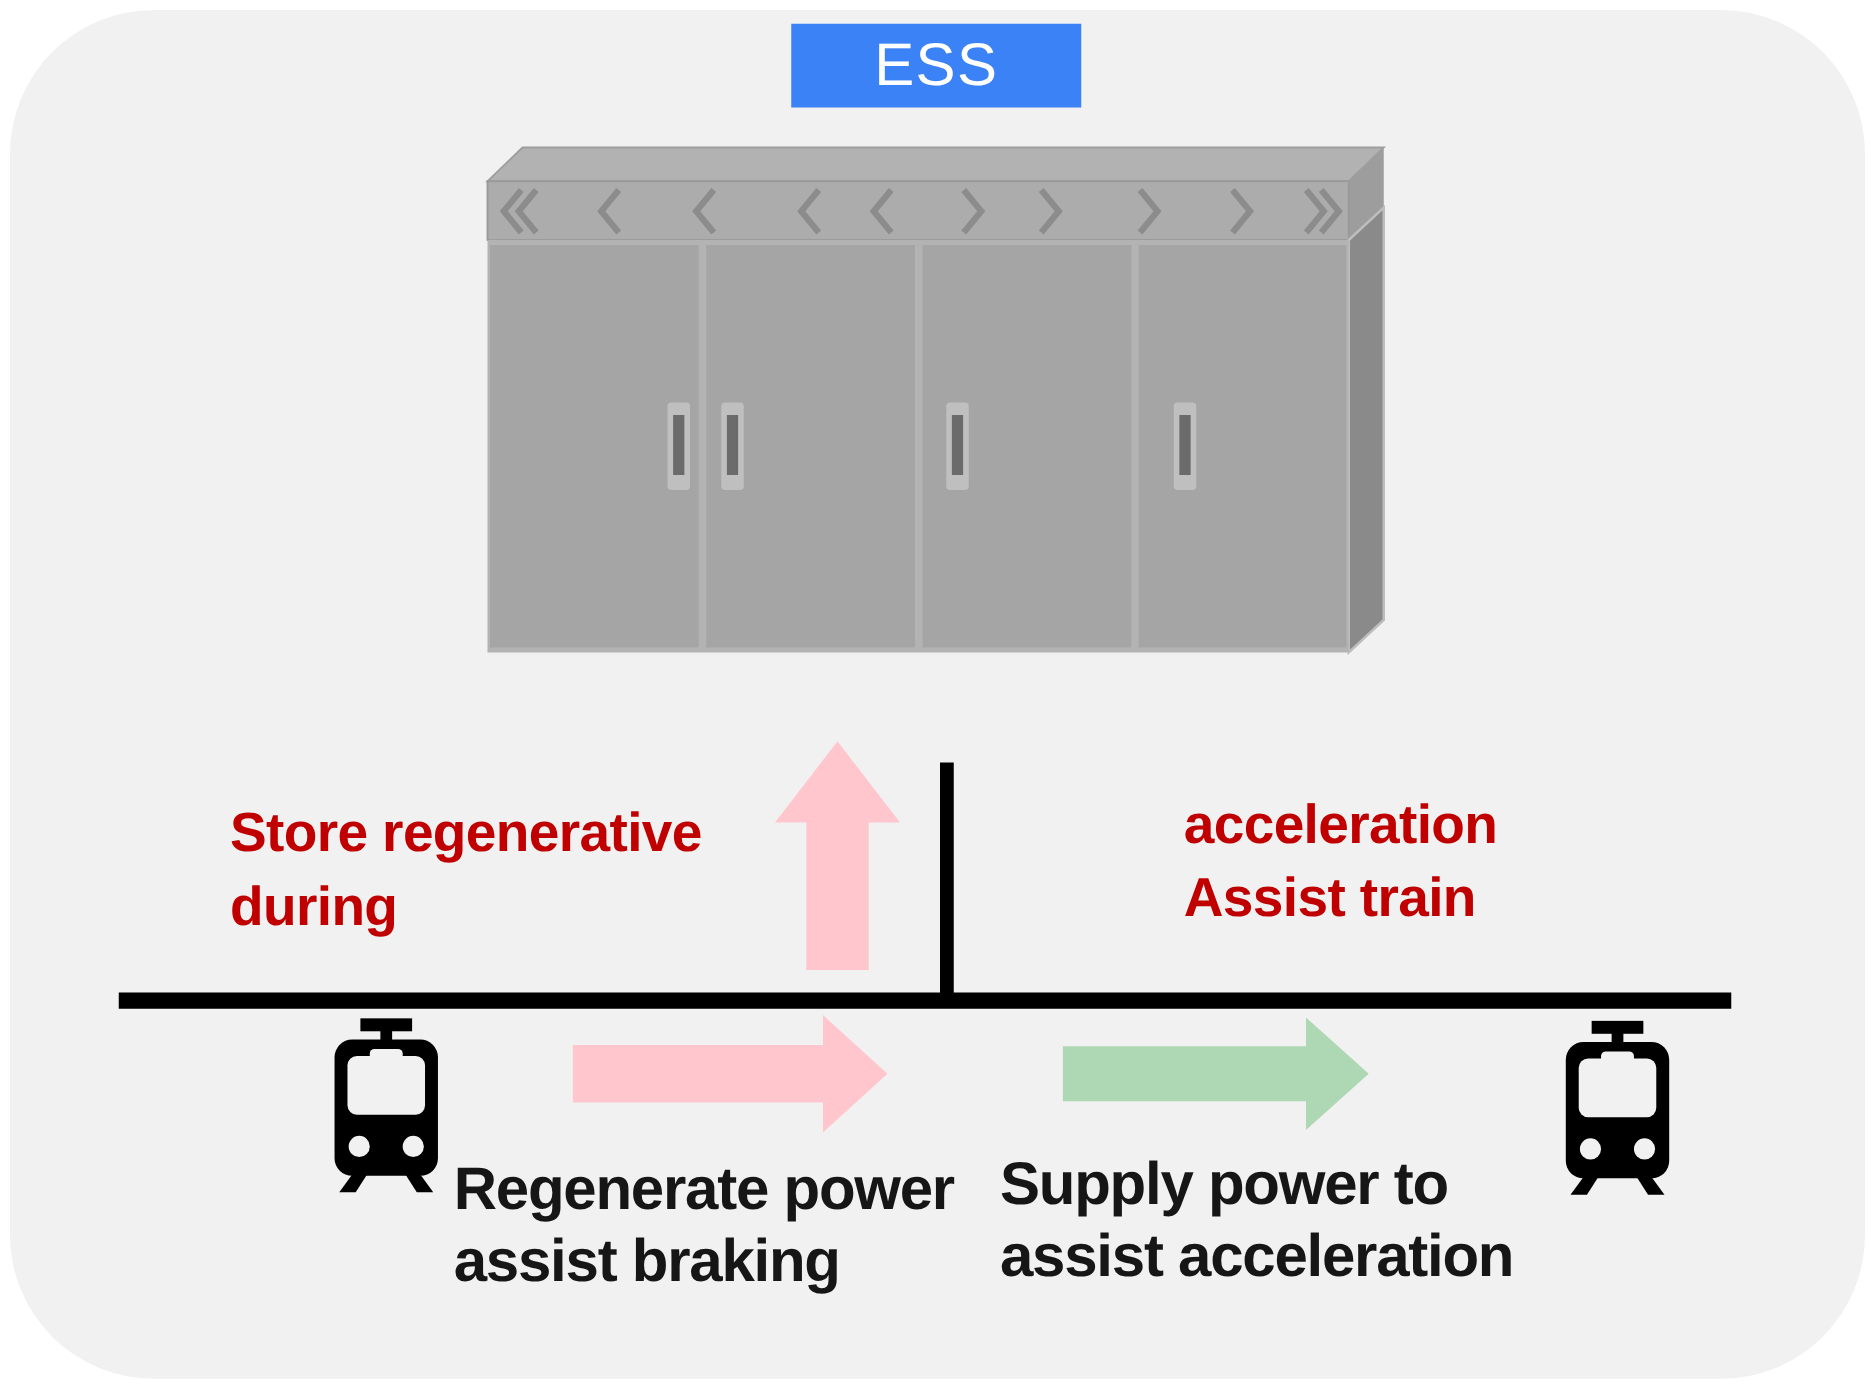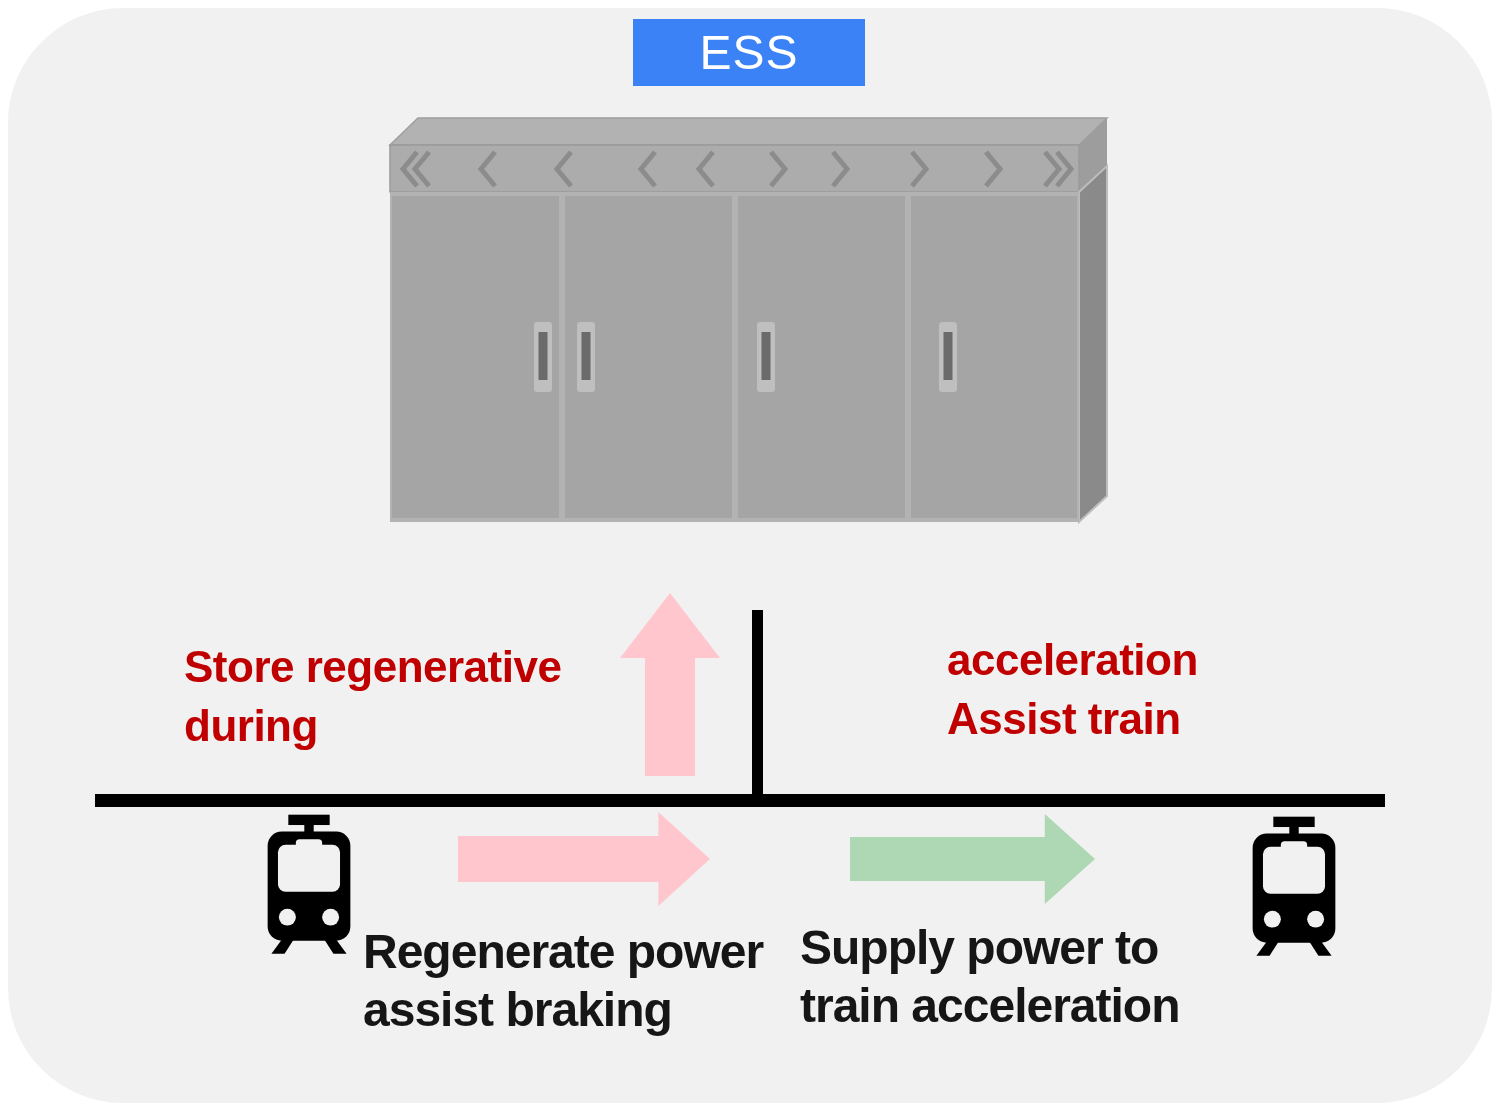--- a/index.html
+++ b/index.html
@@ -138,16 +138,16 @@
     <span>Assist train</span>
   </div>
 
   <div class="lbl lbl-black lbl-regen">
     <span>Regenerate power</span>
     <span>assist braking</span>
   </div>
 
   <div class="lbl lbl-black lbl-supply">
     <span>Supply power to</span>
-    <span>train acceleration</span>
+    <span>assist acceleration</span>
   </div>
 
 </div>
 
 </body></html>

